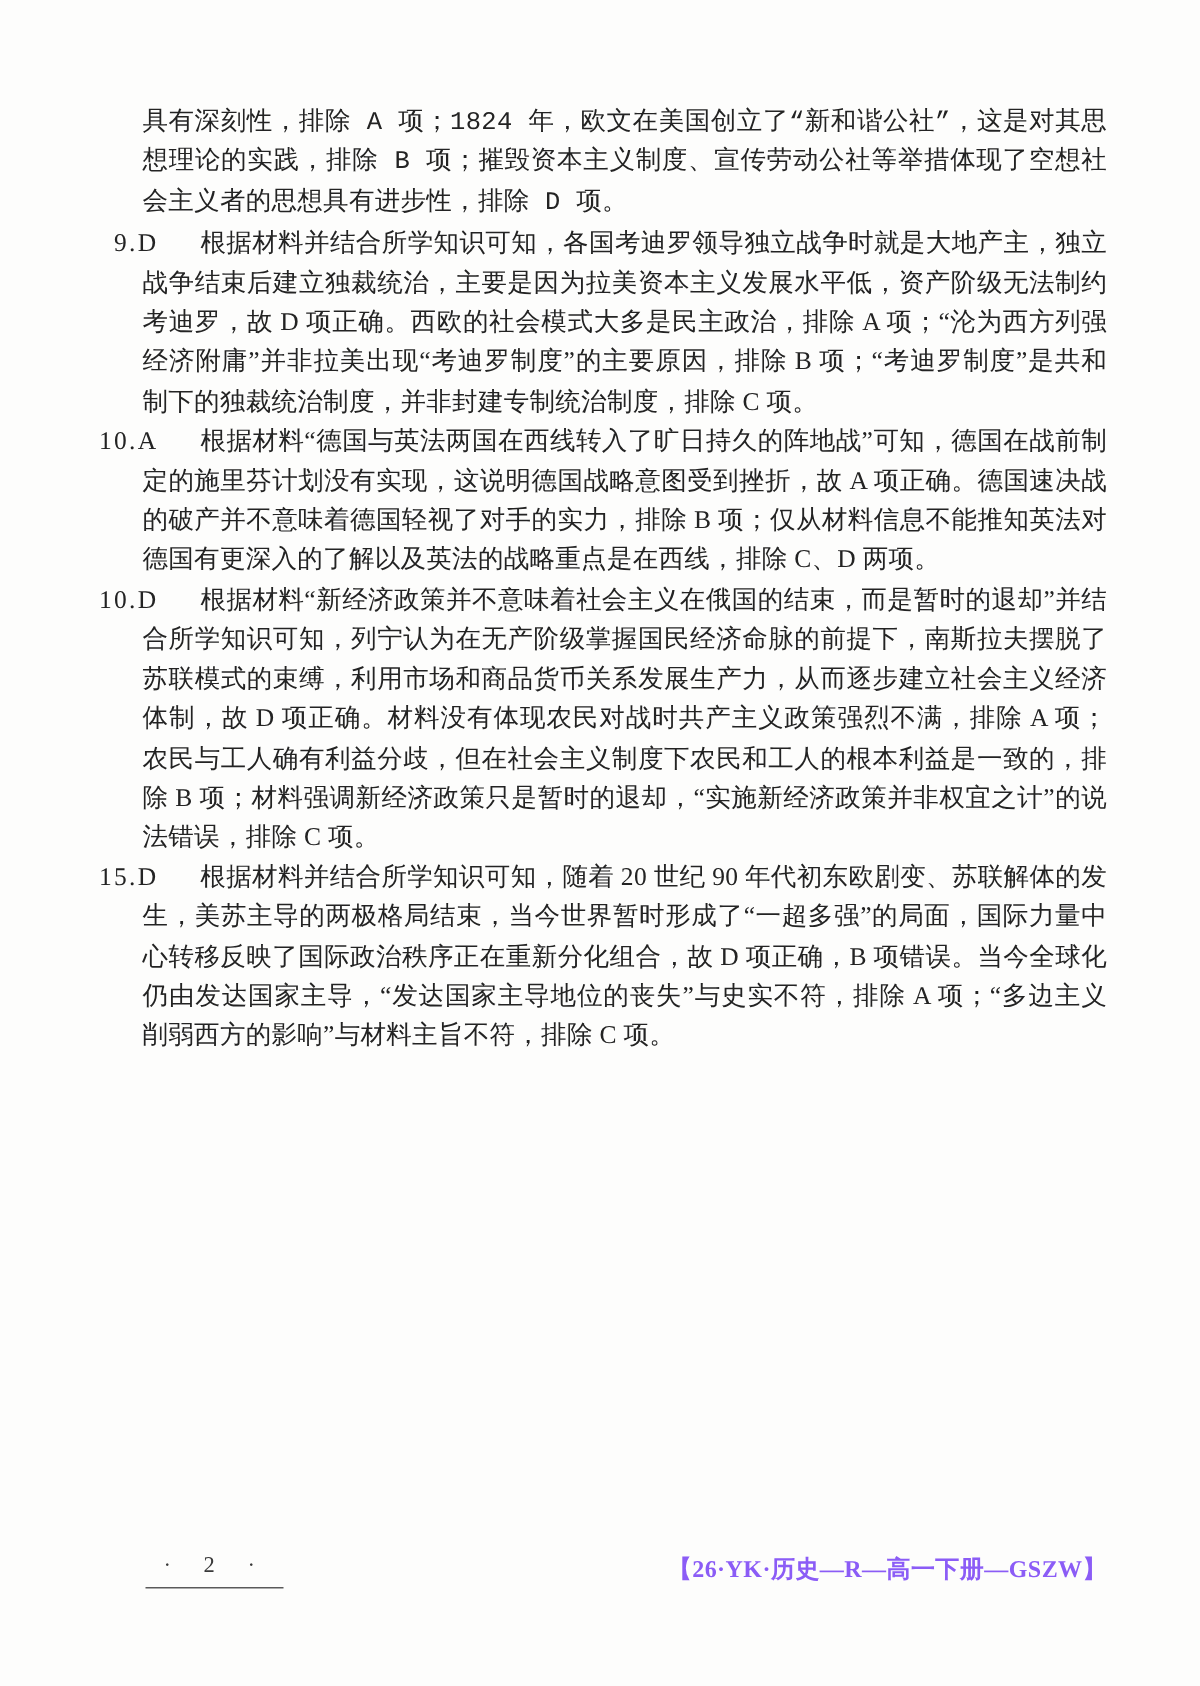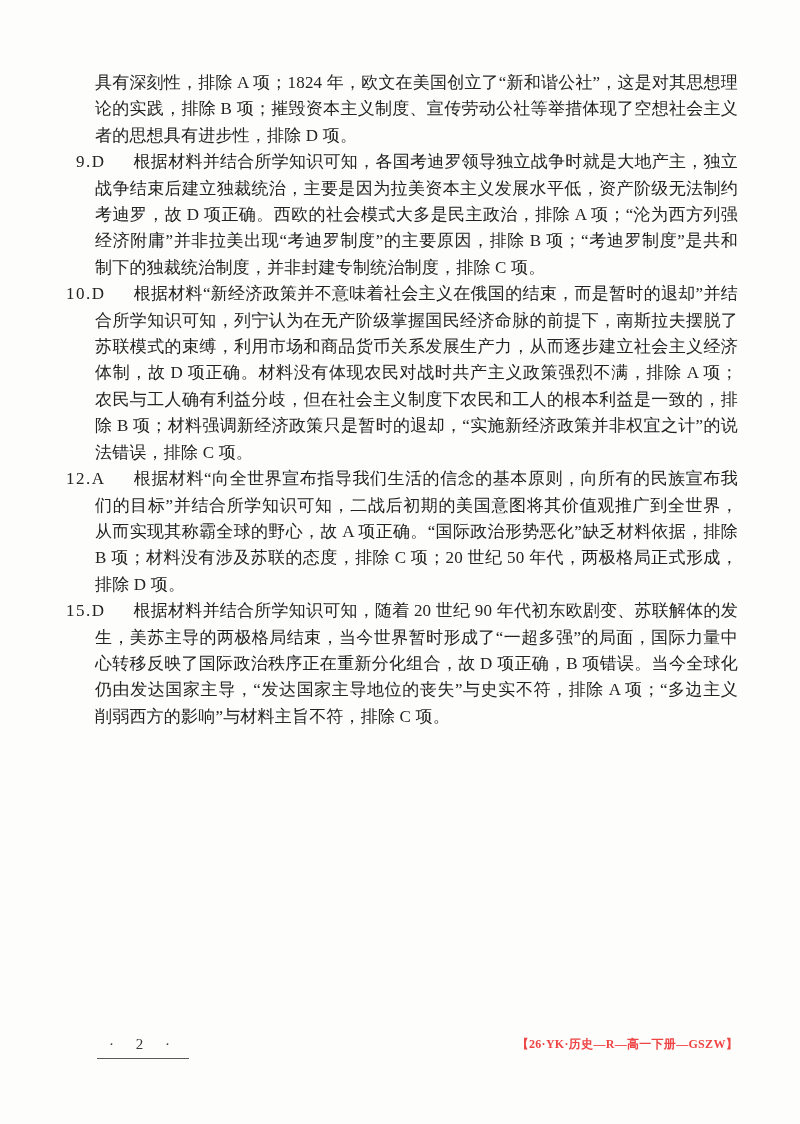--- a/index.html
+++ b/index.html
@@ -23,21 +23,21 @@
     width: 643px;
     font-size: 17px;
     line-height: 26.4px;
     text-align: justify;
     letter-spacing: 0.2px;
   }
   .answer-item {
     margin: 0;
     padding: 0;
   }
-  .answer-item.no-label { text-indent: 0; }
+  .answer-item.no-label { text-indent: 0; font-family: Liberation Mono, monospace; }
   .answer-item.outdent-1 { text-indent: -19px; }
   .answer-item.outdent-2 { text-indent: -29px; }
   .q-label {
     white-space: nowrap;
     margin-right: 28px;
     letter-spacing: 1.5px;
   }
   .page-footer {
     position: absolute;
     left: 95px;
@@ -51,40 +51,40 @@
     display: inline-block;
     font-size: 15px;
     letter-spacing: 9px;
     color: #3a3a3a;
     border-bottom: 1.6px solid #5a5a5a;
     padding: 0 10px 5px 12px;
     margin-left: 2px;
   }
   .paper-code {
     font-weight: 700;
-    font-size: 12px;
-    color: #ef4444;
+    font-size: 16px;
+    color: #8b5cf6;
     letter-spacing: 0.3px;
   }
 </style>
 </head>
 <body>
 
 <div class="page">
 
   <main class="content">
 
     <p class="answer-item no-label"><span>具有深刻性，排除 A 项；1824 年，欧文在美国创立了“新和谐公社”，这是对其思想理论的实践，排除 B 项；摧毁资本主义制度、宣传劳动公社等举措体现了空想社会主义者的思想具有进步性，排除 D 项。</span></p>
 
     <p class="answer-item outdent-1"><span class="q-label">9.D</span><span>根据材料并结合所学知识可知，各国考迪罗领导独立战争时就是大地产主，独立战争结束后建立独裁统治，主要是因为拉美资本主义发展水平低，资产阶级无法制约考迪罗，故 D 项正确。西欧的社会模式大多是民主政治，排除 A 项；“沦为西方列强经济附庸”并非拉美出现“考迪罗制度”的主要原因，排除 B 项；“考迪罗制度”是共和制下的独裁统治制度，并非封建专制统治制度，排除 C 项。</span></p>
 
+    <p class="answer-item outdent-2"><span class="q-label">10.A</span><span>根据材料“德国与英法两国在西线转入了旷日持久的阵地战”可知，德国在战前制定的施里芬计划没有实现，这说明德国战略意图受到挫折，故 A 项正确。德国速决战的破产并不意味着德国轻视了对手的实力，排除 B 项；仅从材料信息不能推知英法对德国有更深入的了解以及英法的战略重点是在西线，排除 C、D 两项。</span></p>
 
     <p class="answer-item outdent-2"><span class="q-label">10.D</span><span>根据材料“新经济政策并不意味着社会主义在俄国的结束，而是暂时的退却”并结合所学知识可知，列宁认为在无产阶级掌握国民经济命脉的前提下，南斯拉夫摆脱了苏联模式的束缚，利用市场和商品货币关系发展生产力，从而逐步建立社会主义经济体制，故 D 项正确。材料没有体现农民对战时共产主义政策强烈不满，排除 A 项；农民与工人确有利益分歧，但在社会主义制度下农民和工人的根本利益是一致的，排除 B 项；材料强调新经济政策只是暂时的退却，“实施新经济政策并非权宜之计”的说法错误，排除 C 项。</span></p>
 
-    <p class="answer-item outdent-2"><span class="q-label">12.A</span><span>根据材料“向全世界宣布指导我们生活的信念的基本原则，向所有的民族宣布我们的目标”并结合所学知识可知，二战后初期的美国意图将其价值观推广到全世界，从而实现其称霸全球的野心，故 A 项正确。“国际政治形势恶化”缺乏材料依据，排除 B 项；材料没有涉及苏联的态度，排除 C 项；20 世纪 50 年代，两极格局正式形成，排除 D 项。</span></p>
 
 
 
     <p class="answer-item outdent-2"><span class="q-label">15.D</span><span>根据材料并结合所学知识可知，随着 20 世纪 90 年代初东欧剧变、苏联解体的发生，美苏主导的两极格局结束，当今世界暂时形成了“一超多强”的局面，国际力量中心转移反映了国际政治秩序正在重新分化组合，故 D 项正确，B 项错误。当今全球化仍由发达国家主导，“发达国家主导地位的丧失”与史实不符，排除 A 项；“多边主义削弱西方的影响”与材料主旨不符，排除 C 项。</span></p>
 
 
   </main>
 
   <footer class="page-footer">
     <span class="page-num">· 2 ·</span>

